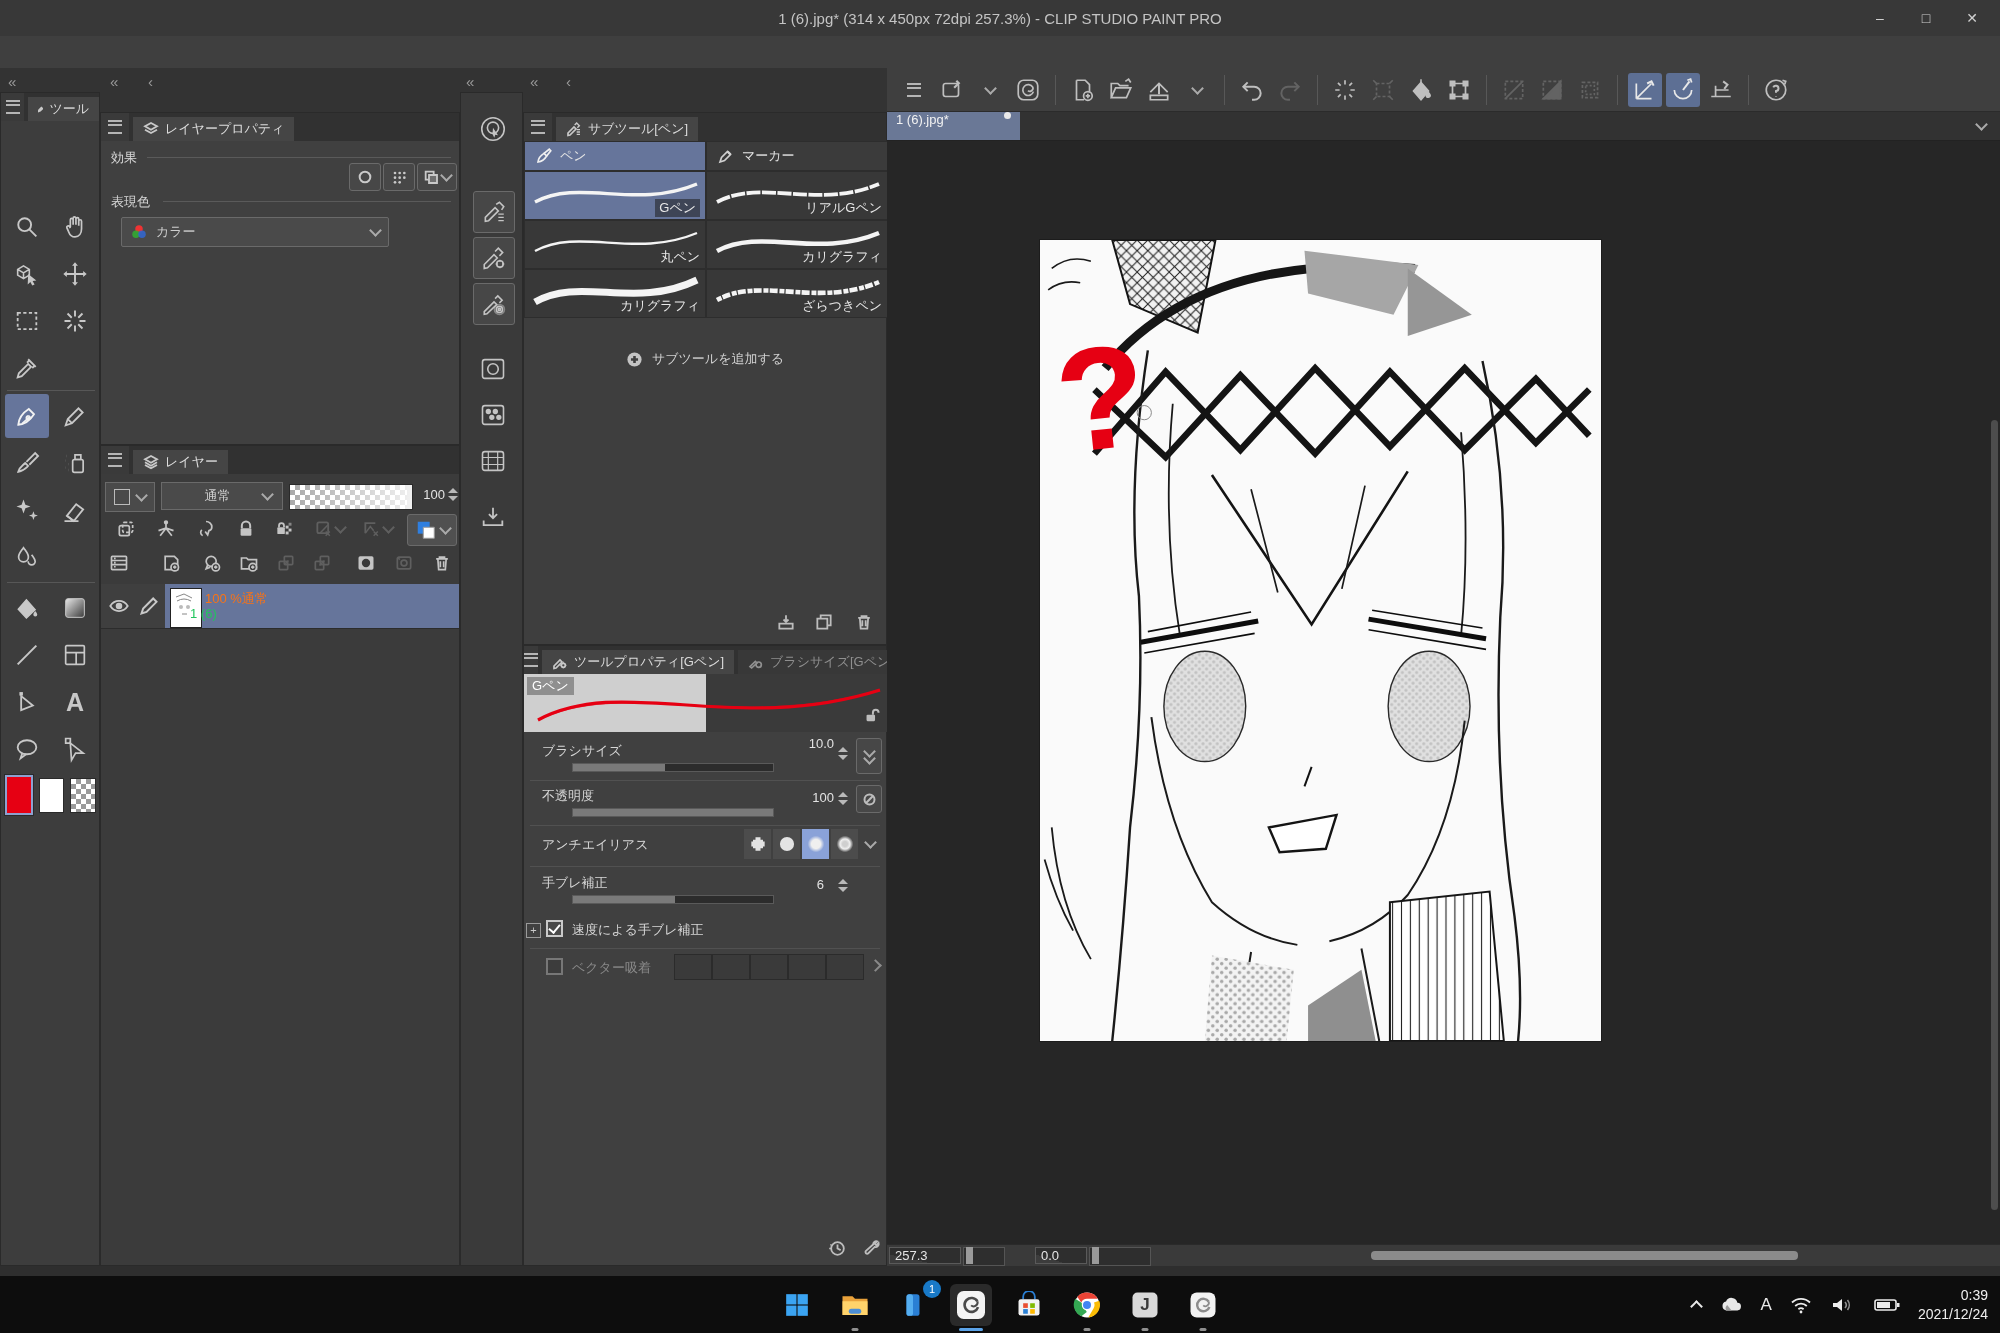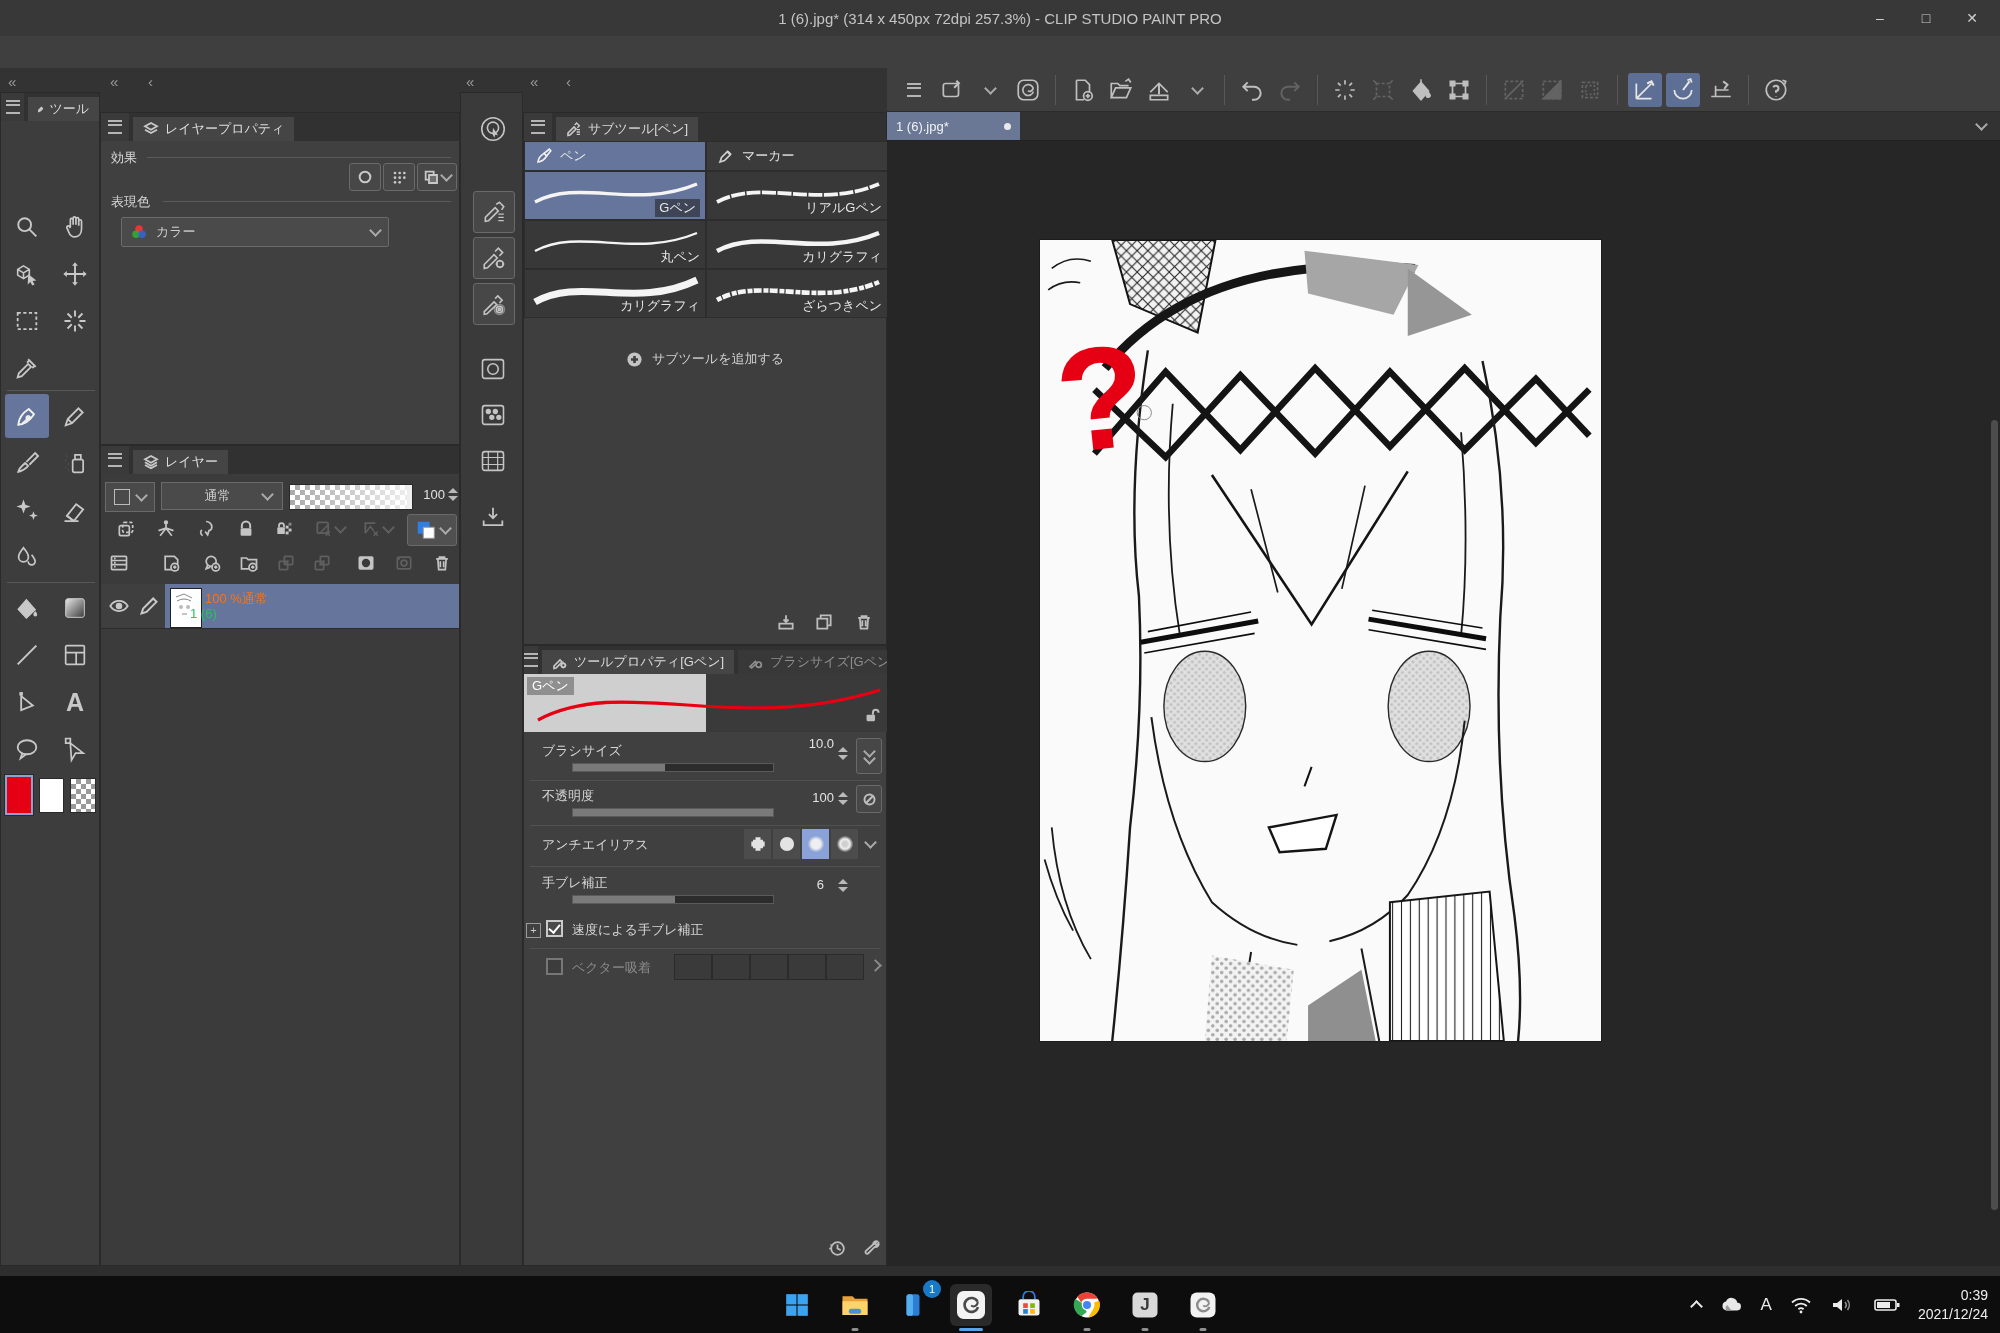--- a/index.html
+++ b/index.html
@@ -58,21 +58,21 @@
   
   .toolsel{position:absolute;background:#66759b;border-radius:3px}
   .swatch{position:absolute;box-sizing:border-box}
   
   .pcell{position:absolute;background:#383838;border:1px solid #2d2d2d;box-sizing:border-box}
   .pcell.sel{background:#66759b}
   .pname{position:absolute;right:5px;bottom:2px;font-size:13px;color:#e8e8e8;white-space:nowrap}
   .pname.chip{background:rgba(30,30,30,.55);padding:0 4px}
   .gtab{position:absolute;height:30px;display:flex;align-items:center;gap:7px;font-size:13px;color:#e4e4e4;padding-left:10px;box-sizing:border-box;border:1px solid #2d2d2d}
   
-  .cv-tab{position:absolute;background:#6a7896;color:#f2f2f2;font-size:13px;display:flex;align-items:center;padding:0 9px;box-sizing:border-box;gap:8px}
+  .cv-tab{position:absolute;background:#6a7896;color:#f2f2f2;font-size:13px;display:flex;padding:0 9px;box-sizing:border-box;gap:8px}
   .dot{width:7px;height:7px;border-radius:50%;background:#e9e9e9;margin-left:auto}
   .statusbox{position:absolute;background:#2e2e2e;border:1px solid #5a5a5a;color:#e6e6e6;font-size:13px;
              display:flex;align-items:center;padding-left:5px;box-sizing:border-box;
              background-image:linear-gradient(to top right,#3c3c3c 28%,transparent 28%)}
   .thumbv{position:absolute;background:#8b8b8b;border-radius:4px}
   
   .taskbar{left:0;top:1276px;width:2000px;height:57px;background:#0d0d0d}
   .tb-center{position:absolute;left:50%;top:0;height:57px;transform:translateX(-50%);display:flex;align-items:center;gap:16px}
   .tbi{position:relative;width:42px;height:42px;border-radius:6px;display:flex;align-items:center;justify-content:center}
   .tbi.active{background:#2a2a2a}
@@ -1000,20 +1000,35 @@
 
             <text x="8" y="116" font-size="82" font-weight="bold" fill="#e60013" transform="rotate(-6 45 80)">?</text>
 
             <circle cx="58" cy="97" r="4" fill="none" stroke="#8a8a8a" stroke-width="1"></circle>
           </svg>
         </div>
 
         <div class="thumbv" style="right:2px;top:280px;width:7px;height:790px;background:#4d4d4d"></div>
       </div>
 
+      <div style="position:absolute;left:0;top:1132px;width:1113px;height:22px;background:#3a3a3a;border-top:1px solid #2a2a2a">
+        <div class="statusbox" style="left:2px;top:2px;width:72px;height:17px">
+            <span>257.3</span>
+          </div>
+        <div style="position:absolute;left:76px;top:2px;width:40px;height:17px;background:#2e2e2e;border:1px solid #555">
+            <div style="position:absolute;left:2px;top:-1px;width:7px;height:17px;background:#9a9a9a"></div>
+          </div>
+        <div class="statusbox" style="left:148px;top:2px;width:52px;height:17px">
+            <span>0.0</span>
+          </div>
+        <div style="position:absolute;left:202px;top:2px;width:60px;height:17px;background:#2e2e2e;border:1px solid #555">
+            <div style="position:absolute;left:2px;top:-1px;width:7px;height:17px;background:#9a9a9a"></div>
+          </div>
+        <div class="thumbv" style="left:484px;top:6px;width:427px;height:9px"></div>
+      </div>
     </div>
   </div>
 
   <div class="ab botstrip"></div>
 
   <div class="ab taskbar">
     <div class="tb-center">
       <div class="tbi">
         <svg class="ic" width="26" height="26" viewBox="0 0 24 24">
             <rect x="2" y="2" width="9.5" height="9.5" fill="#3ba4f2"></rect>

